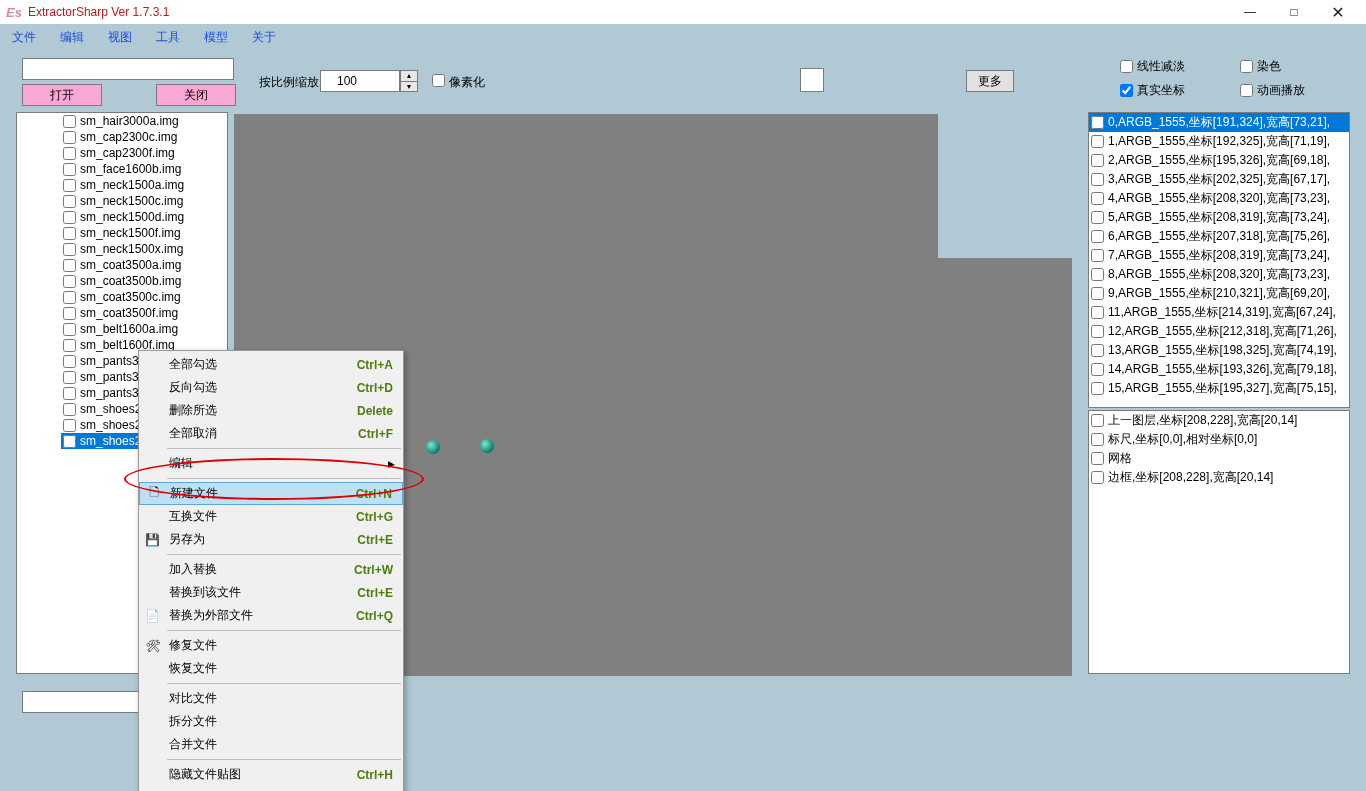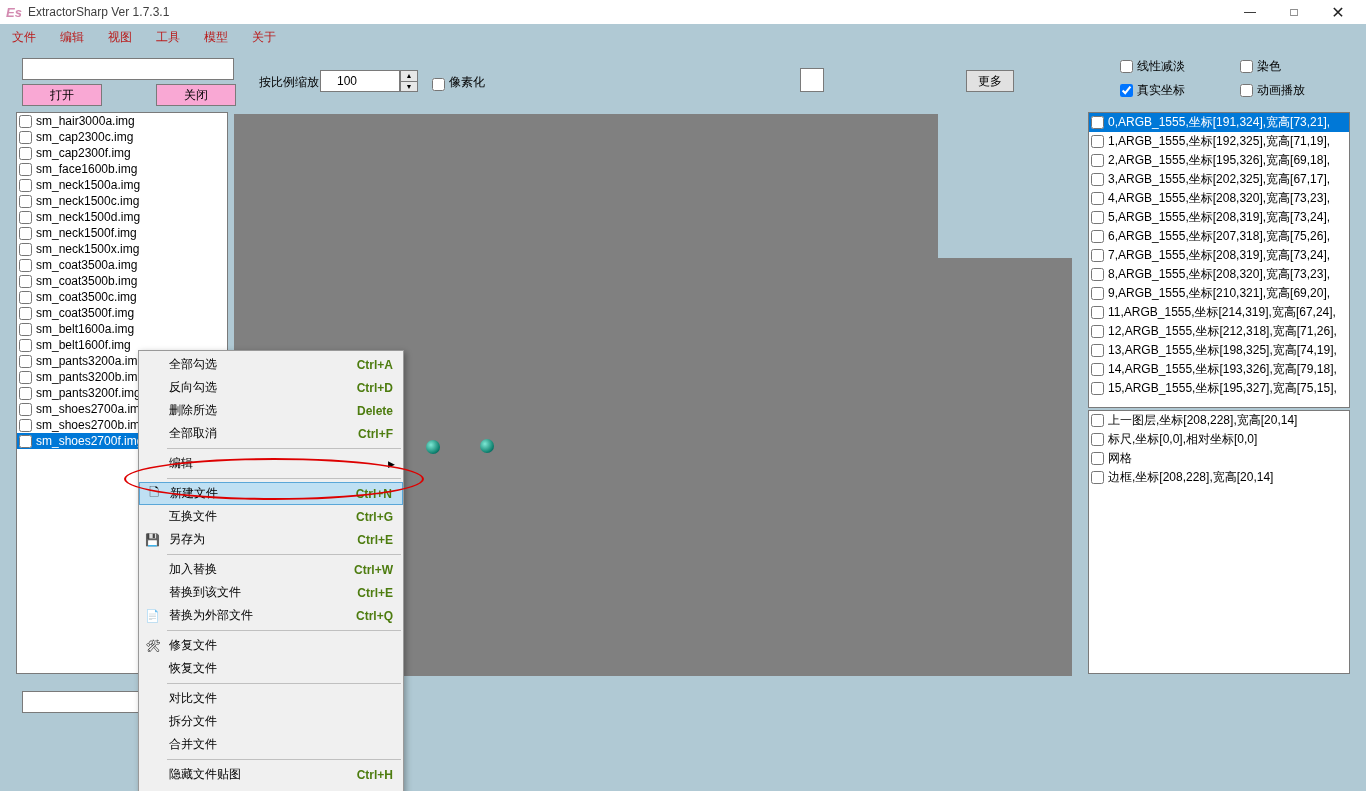--- a/index.html
+++ b/index.html
@@ -1,50 +1,50 @@
 <!DOCTYPE html>
 <html><head>
 <meta charset="utf-8">
 <style>
 * { box-sizing: border-box; margin: 0; padding: 0; font-family: "Microsoft YaHei", sans-serif; font-size: 12px; }
 body { width: 1366px; height: 791px; background: #b0c9d4; overflow: hidden; position: relative; }
 
 
 .titlebar { height: 24px; background: #ffffff; display: flex; align-items: center; padding: 0 6px; }
 .titlebar .logo { color: #d38ab0; font-style: italic; font-weight: bold; margin-right: 6px; font-size: 13px; }
-.titlebar .title { color: #404040; }
+.titlebar .title { color: #b91c1c; }
 .titlebar .controls { margin-left: auto; display: flex; gap: 0; }
 .titlebar .controls div { width: 44px; height: 24px; display: flex; align-items: center; justify-content: center; color: #222; font-size: 12px; }
 .titlebar .controls div.close { font-size: 16px; }
 
 
-.menubar { height: 26px; background: #b0c9d4; display: flex; align-items: center; padding-left: 12px; gap: 24px; color: #b91c1c; }
+.menubar { height: 26px; background: #b0c9d4; display: flex; align-items: center; padding-left: 12px; gap: 24px; color: #1d4ed8; }
 
 
 .toolbar { height: 62px; background: #b0c9d4; display: flex; align-items: flex-end; padding: 0 16px 8px 16px; gap: 10px; position: relative; }
 .searchbox { position: absolute; left: 22px; top: 8px; width: 212px; height: 22px; background: #fff; border: 1px solid #7a7a7a; }
 .btn { width: 80px; height: 22px; background: #f9a8d4; border: 1px solid #7a7a7a; display: flex; align-items: center; justify-content: center; }
 .toolbar .open-btn { position: absolute; left: 22px; bottom: 6px; }
 .toolbar .close-btn { position: absolute; left: 156px; bottom: 6px; }
 .scale-label { position: absolute; left: 259px; top: 24px; }
 .scale-input { position: absolute; left: 320px; top: 20px; width: 80px; height: 22px; border: 1px solid #7a7a7a; background: #fff; padding-left: 16px; }
 .spinner { position: absolute; left: 400px; top: 20px; width: 18px; height: 22px; border: 1px solid #7a7a7a; background: #e7e7e7; display:flex; flex-direction:column; }
 .spinner div{flex:1; border-bottom:1px solid #7a7a7a; display:flex;align-items:center;justify-content:center;font-size:7px;}
 .spinner div:last-child{border:none;}
-.pixel-cb { position: absolute; left: 432px; top: 24px; display: flex; align-items: flex-end; gap: 4px; }
+.pixel-cb { position: absolute; left: 432px; top: 24px; display: flex; align-items: flex-start; gap: 4px; }
 .small-box { position: absolute; left: 800px; top: 18px; width: 24px; height: 24px; background: #fff; border: 1px solid #7a7a7a; }
 .more-btn { position: absolute; left: 966px; top: 20px; width: 48px; height: 22px; background: #e1e1e1; border: 1px solid #7a7a7a; display:flex;align-items:center;justify-content:center; }
 .right-checks { position: absolute; right: 16px; top: 4px; display: grid; grid-template-columns: 120px 110px; grid-template-rows: 24px 24px; }
 .cbrow { display: flex; align-items: center; gap: 4px; }
 input[type=checkbox]{width:13px;height:13px;}
 
 
 .main { display: flex; height: 568px; padding: 0 16px; gap: 6px; }
 .left-panel, .right-panel { background: #fff; border: 1px solid #7a7a7a; overflow-y: auto; }
-.left-panel { width: 212px; height: 562px; }
+.left-panel { width: 212px; height: 562px; padding-left: 44px; }
 .canvas-area { flex: 1; position: relative; }
 .canvas-bg { position: absolute; left: 0; top: 2px; width: 838px; height: 562px; background: #808080; }
 .canvas-preview { position: absolute; right: 0; top: 2px; width: 144px; height: 144px; background: #b0c9d4; }
 .right-col { width: 262px; display: flex; flex-direction: column; gap: 2px; }
 .right-panel.frames { height: 296px; overflow-y:scroll; }
 .right-panel.layers { height: 264px; }
 
 
 .listrow { display: flex; align-items: center; gap: 4px; padding: 1px 2px; white-space: nowrap; font-family: "SimSun", monospace; font-size: 12px; }
 .listrow.selected { background: #0078d7; color: #fff; }

